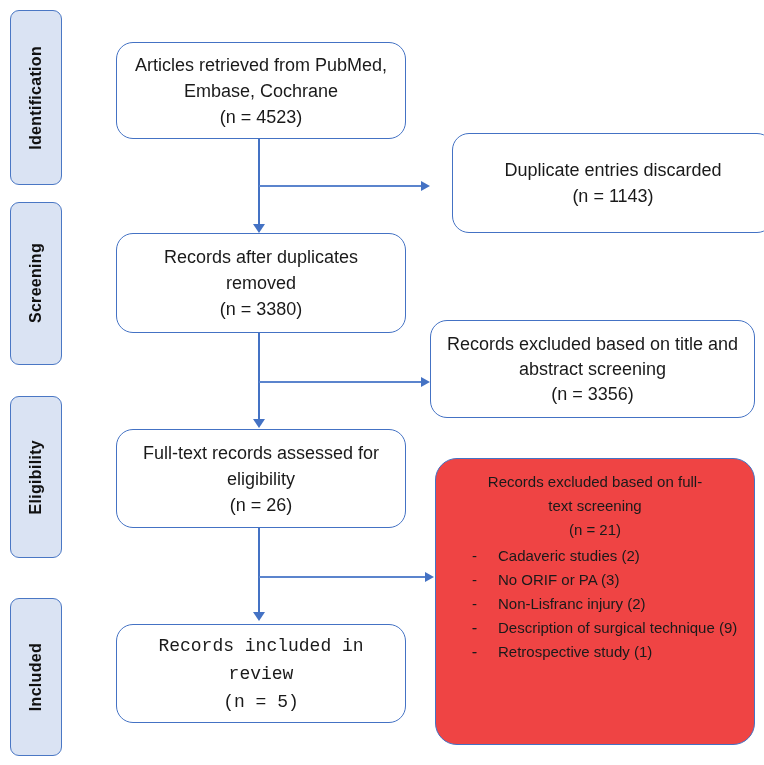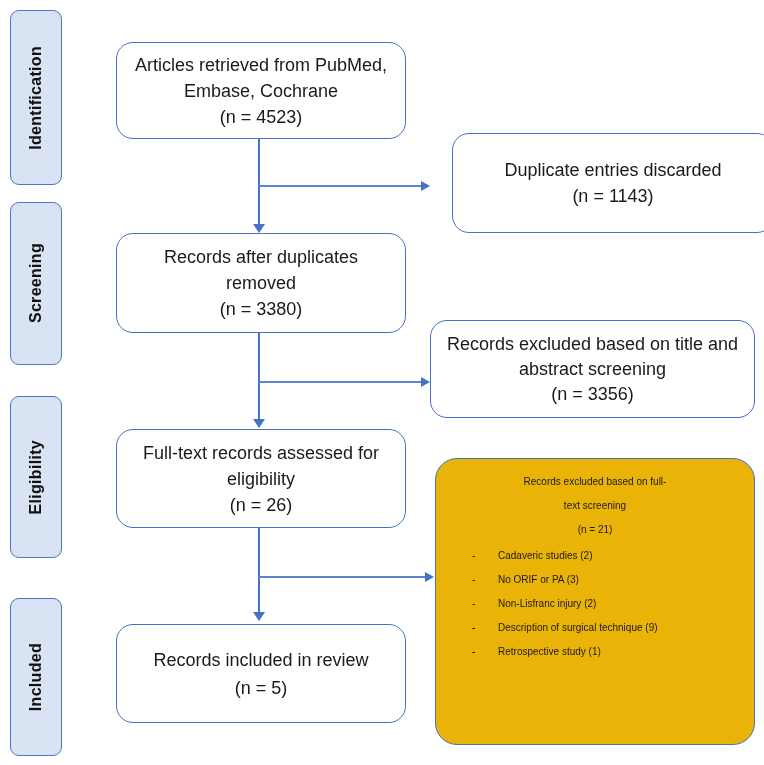--- a/index.html
+++ b/index.html
@@ -24,28 +24,28 @@
   
   .fbox{
     position:absolute;background:#ffffff;border:1.6px solid #4472c4;border-radius:17px;
     display:flex;align-items:center;justify-content:center;text-align:center;
     font-size:18px;line-height:26px;white-space:pre-line;box-sizing:border-box;
     padding:6px 10px;
   }
   #box-retrieved{left:116px;top:42px;width:290px;height:97px;}
   #box-after-dup{left:116px;top:233px;width:290px;height:100px;text-align:center;}
   #box-fulltext-assessed{left:116px;top:429px;width:290px;height:99px;}
-  #box-included{left:116px;top:624px;width:290px;height:99px;line-height:28px;}
+  #box-included{left:116px;top:624px;width:290px;height:99px;line-height:28px;font-family:Liberation Mono, monospace;}
   #box-dup-discarded{left:432px;top:133px;width:322px;height:100px;margin-left:20px;}
   #box-title-abstract{left:430px;top:320px;width:325px;height:98px;line-height:25px;}
   
   #box-fulltext-excluded{
     position:absolute;left:435px;top:458px;width:320px;height:287px;
-    background:#eab308;border:1.6px solid #4472c4;border-radius:22px;box-sizing:border-box;
-    padding-top:11px;font-size:10px;
+    background:#ef4444;border:1.6px solid #4472c4;border-radius:22px;box-sizing:border-box;
+    padding-top:11px;font-size:15px;
   }
   .ftx-header{text-align:center;white-space:pre-line;line-height:24px;}
   .ftx-list{margin-top:2px;}
   .ft-item{position:relative;padding-left:62px;padding-right:10px;line-height:24px;text-align:left;}
   .ft-dash{position:absolute;left:36px;top:0;}
   
   .vline{position:absolute;width:2px;background:#4472c4;}
   .hline{position:absolute;height:1.5px;background:#5b84cd;}
   .arrow-down{
     position:absolute;width:0;height:0;

